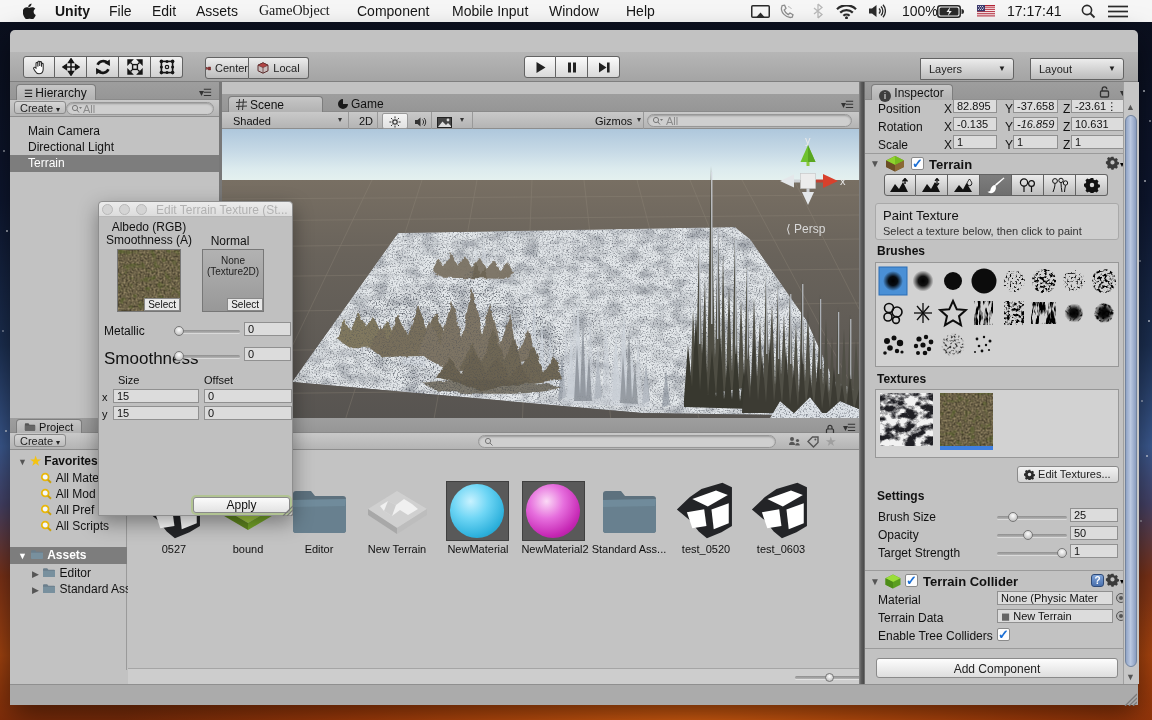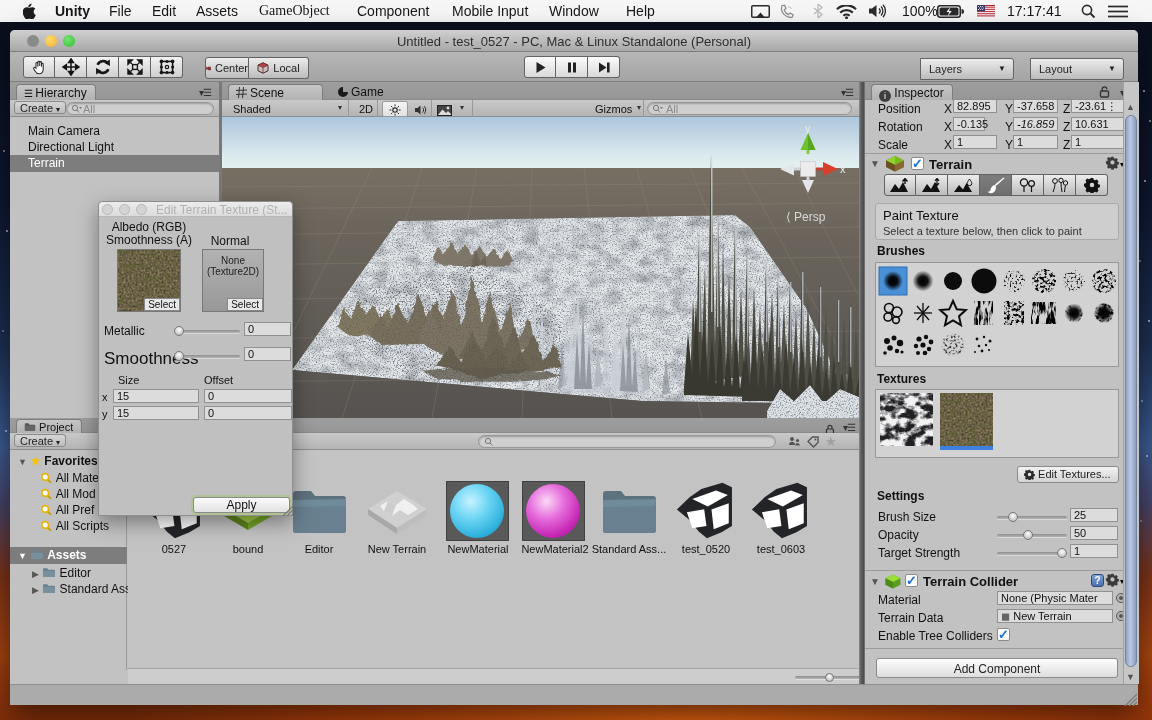--- a/index.html
+++ b/index.html
@@ -164,26 +164,20 @@
     <svg class="abs" style="left:1108px; top:5px;" width="20" height="13" viewBox="0 0 20 13">
         <g stroke="#2b2b2b" stroke-width="1.7">
           <line x1="0" y1="1.5" x2="20" y2="1.5"></line>
           <line x1="0" y1="6.5" x2="20" y2="6.5"></line>
           <line x1="0" y1="11.5" x2="20" y2="11.5"></line>
         </g>
       </svg>
   </div>
 
   <div id="win">
-    <div id="titlebar">
-      <div class="tl" style="left:17px; background:#8a8a8a;"></div>
-      <div class="tl" style="left:35px; background:radial-gradient(circle at 40% 35%,#ffd96a,#f6b033);"></div>
-      <div class="tl" style="left:53px; background:radial-gradient(circle at 40% 35%,#7ae07a,#27c427);"></div>
-      <div id="titletext">Untitled - test_0527 - PC, Mac &amp; Linux Standalone (Personal)</div>
-    </div>
     <div id="toolbar">
 
       <div class="tbgroup" style="left:13px; top:4px;">
         <div class="tbtn" style="width:32px; background:linear-gradient(#f2f2f2,#d0d0d0);">
             <svg width="17" height="17" viewBox="0 0 17 17">
               <path d="M5 9.2 V4.4 a0.9 0.9 0 0 1 1.8 0 V7.6 L6.9 7.3 V3.1 a0.9 0.9 0 0 1 1.8 0 V7 L8.7 7 V3.5 a0.9 0.9 0 0 1 1.8 0 V7.8 L10.5 7.8 V5.2 a0.85 0.85 0 0 1 1.7 0 V10 c0 2.8-1.7 4.7-4.2 4.7 -2 0-2.9-.9-3.8-2.5 L2.7 9.7 a0.95 0.95 0 0 1 1.65-0.95 Z" fill="#fdfdfd" stroke="#2a2a2a" stroke-width="1.05"></path>
             </svg>
           </div>
         <div class="tbtn" style="width:32px; background:linear-gradient(#f2f2f2,#d0d0d0);">
             <svg width="18" height="18" viewBox="0 0 18 18">
@@ -289,21 +283,21 @@
             <circle cx="4" cy="4" r="2.6" fill="none" stroke="#777" stroke-width="1"></circle>
             <line x1="6" y1="6" x2="8" y2="8.5" stroke="#777" stroke-width="1"></line>
             <path d="M8 3 l3 0 -1.5 2 Z" fill="#777"></path>
           </svg>
       </div>
       <div class="row" style="left:18px; top:42px;">Main Camera</div>
       <div class="row" style="left:18px; top:58px;">Directional Light</div>
       <div class="rowsel row" style="left:0; top:73px; width:100%; height:17px; padding-left:18px; line-height:17px;">Terrain</div>
     </div>
 
-    <div id="scene" class="abs" style="left:212px; top:52px; width:637px; height:336px; background:#f0abfc;">
+    <div id="scene" class="abs" style="left:212px; top:64px; width:637px; height:336px; background:#f0abfc;">
       <div class="tabstrip" style="left:0; top:0; width:100%; height:18px;"></div>
       <div class="tab" style="left:6px; width:95px;"><svg width="11" height="11" viewBox="0 0 11 11" style="vertical-align:-1px; margin-right:3px;">
             <g stroke="#333" stroke-width="1">
               <line x1="3.5" y1="0" x2="2.5" y2="11"></line>
               <line x1="7.5" y1="0" x2="6.5" y2="11"></line>
               <line x1="0" y1="3.5" x2="11" y2="3"></line>
               <line x1="0" y1="7.5" x2="11" y2="7"></line>
             </g>
           </svg>Scene</div>
       <div class="tab off" style="left:108px; border:none; background:none;"><svg width="12" height="12" viewBox="0 0 12 12" style="vertical-align:-2px; margin-right:2px;">
@@ -669,21 +663,21 @@
 
       <div class="lbl" style="left:13px; top:20px; font-size:12px;">Position</div>
       <div class="lbl" style="left:79px; top:20px; font-size:12px;">X</div>
         <div class="fld" style="left:88px; top:17px; width:44px;">82.895</div>
       <div class="lbl" style="left:140px; top:20px; font-size:12px;">Y</div>
         <div class="fld" style="left:148px; top:17px; width:45px;">-37.658</div>
       <div class="lbl" style="left:198px; top:20px; font-size:12px;">Z</div>
         <div class="fld" style="left:206px; top:17px; width:53px;">-23.61⋮</div>
       <div class="lbl" style="left:13px; top:38px; font-size:12px;">Rotation</div>
       <div class="lbl" style="left:79px; top:38px; font-size:12px;">X</div>
-        <div class="fld" style="left:88px; top:35px; width:32px;">-0.135</div>
+        <div class="fld" style="left:88px; top:35px; width:44px;">-0.135</div>
       <div class="lbl" style="left:140px; top:38px; font-size:12px;">Y</div>
         <div class="fld" style="left:148px; top:35px; width:45px;font-style:italic;">-16.859</div>
       <div class="lbl" style="left:198px; top:38px; font-size:12px;">Z</div>
         <div class="fld" style="left:206px; top:35px; width:53px;">10.631</div>
       <div class="lbl" style="left:13px; top:56px; font-size:12px;">Scale</div>
       <div class="lbl" style="left:79px; top:56px; font-size:12px;">X</div>
         <div class="fld" style="left:88px; top:53px; width:44px;">1</div>
       <div class="lbl" style="left:140px; top:56px; font-size:12px;">Y</div>
         <div class="fld" style="left:148px; top:53px; width:45px;">1</div>
       <div class="lbl" style="left:198px; top:56px; font-size:12px;">Z</div>

